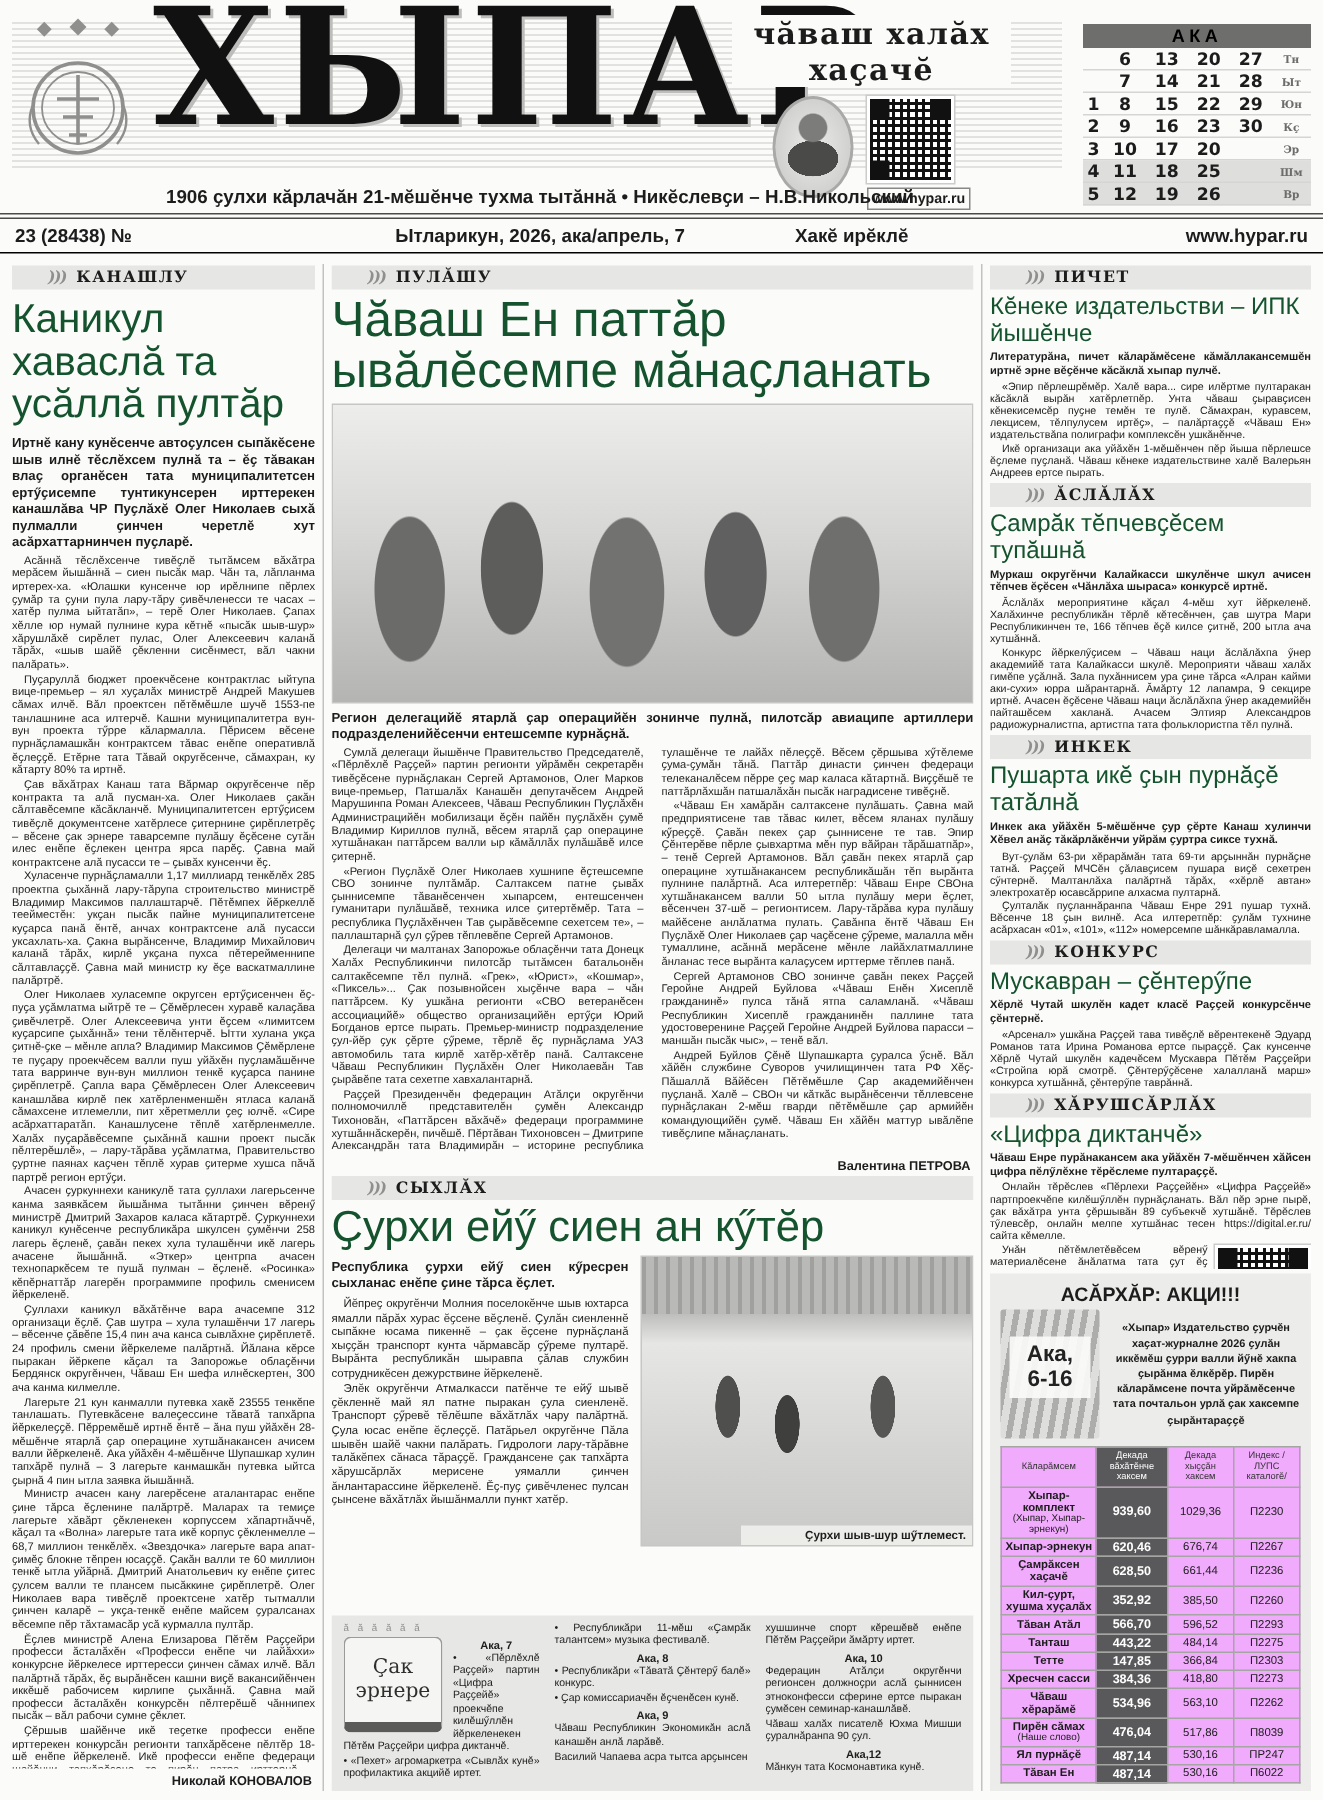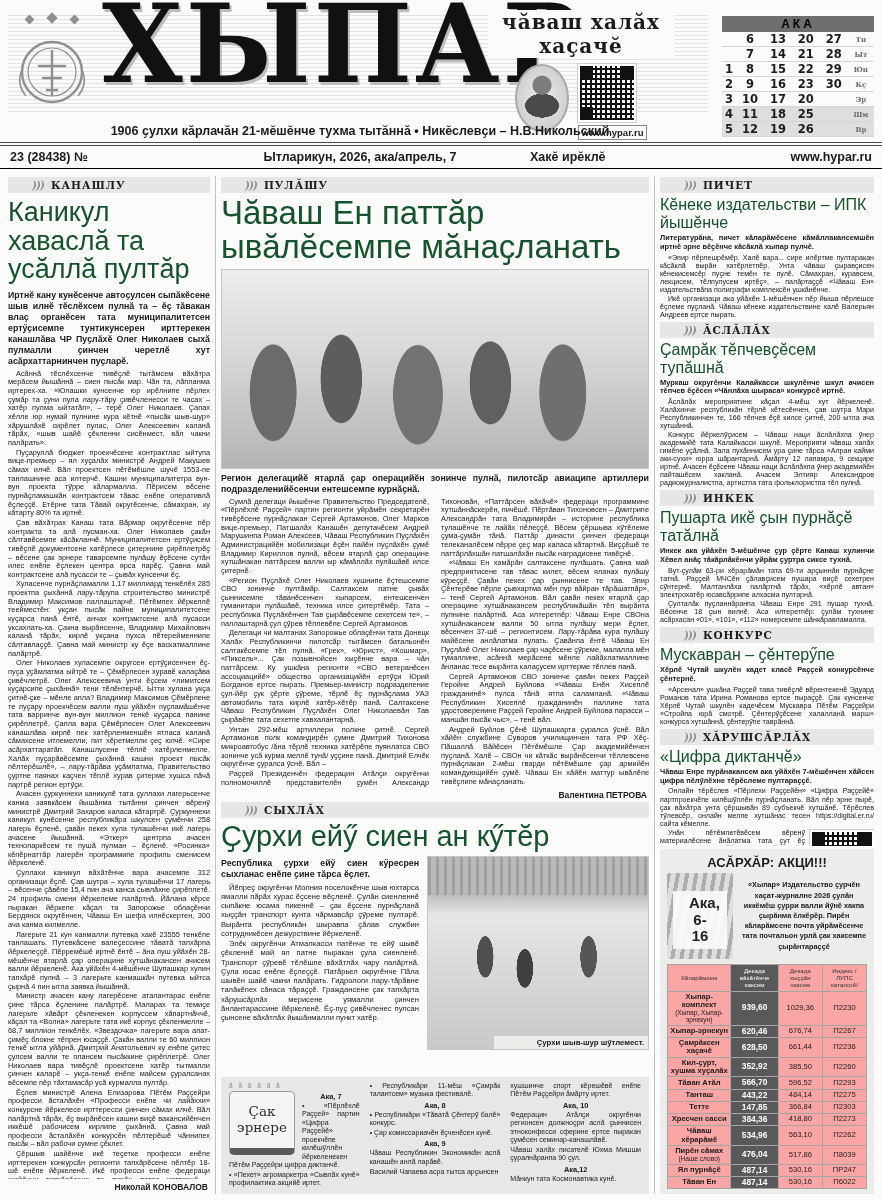--- a/index.html
+++ b/index.html
@@ -102,23 +102,23 @@
   .rail-sec{margin-bottom:3px;}
   .qr-side{float:right;width:64px;margin:1px 0 2px 5px;}
   .qr-mini{width:60px;height:60px;}
   
   .ad{flex:0 0 auto;background:#ececea;padding:6px 7px 5px;margin-top:3px;}
   .ad-title{text-align:center;font-weight:700;font-size:13px;margin:0 0 3px;}
   .ad-top{display:grid;grid-template-columns:66px 1fr;gap:8px;align-items:center;margin-bottom:5px;}
   .ad-stack{position:relative;height:86px;border-radius:2px;background:
       repeating-linear-gradient(100deg,#adadab 0 4px,#dededc 4px 9px);}
   .ad-badge{position:absolute;left:6px;top:18px;right:6px;background:rgba(250,250,248,.92);
-      text-align:center;font-weight:700;font-size:15px;line-height:1.1;padding:4px 16px;color:#222;}
+      text-align:center;font-weight:700;font-size:15px;line-height:1.1;padding:4px 0;color:#222;}
   .ad-text{font-weight:700;font-size:7.3px;line-height:1.4;text-align:center;}
-  .sub-table{width:100%;border-collapse:collapse;background:#fca5a5;}
+  .sub-table{width:100%;border-collapse:collapse;background:#f0abfc;}
   .sub-table th{border:1px solid #a5a5a3;font-weight:400;font-size:6.2px;line-height:1.15;padding:2px 1px;color:#333;}
   .sub-table th.dark{background:#59595b;color:#fff;}
   .sub-table td{border:1px solid #a5a5a3;font-size:7.6px;text-align:center;padding:1px 2px;line-height:1.1;}
   .sub-table td.name{font-weight:700;}
   .sub-table td .sub{display:block;font-weight:400;font-size:6.6px;}
   .sub-table td.early{background:#59595b;color:#fff;font-weight:700;font-size:8.4px;}
 </style>
 </head>
 <body>
 
@@ -257,21 +257,20 @@
       <div class="center-flow">
         <article>
           <div class="tag"><span class="tag-icon">)))</span><span>ПУЛӐШУ</span></div>
           <h2 class="hl hl-center">Чӑваш Ен паттӑр ывӑлӗсемпе мӑнаҫланать</h2>
           <div class="photo-main"></div>
           <div class="lede">Регион делегацийӗ ятарлӑ ҫар операцийӗн зонинче пулнӑ, пилотсӑр авиаципе артиллери подразделенийӗсенчи ентешсемпе курнӑҫнӑ.</div>
           <div style="column-count:2;column-gap:12px;">
             <p class="bp">Сумлӑ делегаци йышӗнче Правительство Председателӗ, «Пӗрлӗхлӗ Раҫҫей» партин регионти уйрӑмӗн секретарӗн тивӗҫӗсене пурнӑҫлакан Сергей Артамонов, Олег Марков вице-премьер, Патшалӑх Канашӗн депутачӗсем Андрей Марушинпа Роман Алексеев, Чӑваш Республикин Пуҫлӑхӗн Администрацийӗн мобилизаци ӗҫӗн пайӗн пуҫлӑхӗн ҫумӗ Владимир Кириллов пулнӑ, вӗсем ятарлӑ ҫар операцине хутшӑнакан паттӑрсем валли ыр кӑмӑллӑх пулӑшӑвӗ илсе ҫитернӗ.</p>
             <p class="bp">«Регион Пуҫлӑхӗ Олег Николаев хушнипе ӗҫтешсемпе СВО зонинче пултӑмӑр. Салтаксем патне ҫывӑх ҫыннисемпе тӑванӗсенчен хыпарсем, ентешсенчен гуманитари пулӑшӑвӗ, техника илсе ҫитертӗмӗр. Тата – республика Пуҫлӑхӗнчен Тав ҫырӑвӗсемпе сехетсем те», – паллаштарнӑ ҫул ҫӳрев тӗплевӗпе Сергей Артамонов.</p>
             <p class="bp">Делегаци чи малтанах Запорожье облаҫӗнчи тата Донецк Халӑх Республикинчи пилотсӑр тытӑмсен батальонӗн салтакӗсемпе тӗл пулнӑ. «Грек», «Юрист», «Кошмар», «Пиксель»... Ҫак позывнойсен хыҫӗнче вара – чӑн паттӑрсем. Ку ушкӑна регионти «СВО ветеранӗсен ассоциацийӗ» общество организацийӗн ертӳҫи Юрий Богданов ертсе пырать. Премьер-министр подразделение ҫул-йӗр ҫук ҫӗрте ҫӳреме, тӗрлӗ ӗҫ пурнӑҫлама УАЗ автомобиль тата кирлӗ хатӗр-хӗтӗр панӑ. Салтаксене Чӑваш Республикин Пуҫлӑхӗн Олег Николаевӑн Тав ҫырӑвӗпе тата сехетпе хавхалантарнӑ.</p>
-            <p class="bp">Унтан 292-мӗш артиллери полкне ҫитнӗ. Сергей Артамонов полк командирӗн ҫумне Дмитрий Тихонова микроавтобус /ӑна тӗрлӗ техника хатӗрӗпе пуянлатса СВО зонинче усӑ курма меллӗ тунӑ/ уҫҫине панӑ. Дмитрий Елчӗк округӗнче ҫуралса ӳснӗ. Вӑл –</p>
             <p class="bp">Раҫҫей Президенчӗн федерацин Атӑлҫи округӗнчи полномочиллӗ представителӗн ҫумӗн Александр Тихоновӑн, «Паттӑрсен вӑхӑчӗ» федераци программине хутшӑннӑскерӗн, пичӗшӗ. Пӗртӑван Тихоновсен – Дмитрипе Александрӑн тата Владимирӑн – историне республика тулашӗнче те лайӑх пӗлеҫҫӗ. Вӗсем ҫӗршыва хӳтӗлеме ҫума-ҫумӑн тӑнӑ. Паттӑр династи ҫинчен федераци телеканалӗсем пӗрре ҫеҫ мар каласа кӑтартнӑ. Виҫҫӗшӗ те паттӑрлӑхшӑн патшалӑхӑн пысӑк наградисене тивӗҫнӗ.</p>
             <p class="bp">«Чӑваш Ен хамӑрӑн салтаксене пулӑшать. Ҫавна май предприятисене тав тӑвас килет, вӗсем яланах пулӑшу кӳреҫҫӗ. Ҫавӑн пекех ҫар ҫыннисене те тав. Эпир Ҫӗнтерӗве пӗрле ҫывхартма мӗн пур вӑйран тӑрӑшатпӑр», – тенӗ Сергей Артамонов. Вӑл ҫавӑн пекех ятарлӑ ҫар операцине хутшӑнакансем республикӑшӑн тӗп вырӑнта пулнине палӑртнӑ. Аса илтеретпӗр: Чӑваш Енре СВОна хутшӑнакансем валли 50 ытла пулӑшу мери ӗҫлет, вӗсенчен 37-шӗ – регионтисем. Лару-тӑрӑва кура пулӑшу майӗсене анлӑлатма пулать. Ҫавӑнпа ӗнтӗ Чӑваш Ен Пуҫлӑхӗ Олег Николаев ҫар чаҫӗсене ҫӳреме, малалла мӗн тумаллине, асӑннӑ мерӑсене мӗнле лайӑхлатмаллине ӑнланас тесе вырӑнта калаҫусем ирттерме тӗплев панӑ.</p>
             <p class="bp">Сергей Артамонов СВО зонинче ҫавӑн пекех Раҫҫей Геройне Андрей Буйлова «Чӑваш Енӗн Хисеплӗ гражданинӗ» пулса тӑнӑ ятпа саламланӑ. «Чӑваш Республикин Хисеплӗ гражданинӗн паллине тата удостоверенине Раҫҫей Геройне Андрей Буйлова парасси – маншӑн пысӑк чыс», – тенӗ вӑл.</p>
             <p class="bp">Андрей Буйлов Ҫӗнӗ Шупашкарта ҫуралса ӳснӗ. Вӑл хӑйӗн службине Суворов училищинчен тата РФ Хӗҫ-Пӑшаллӑ Вӑйӗсен Пӗтӗмӗшле Ҫар академийӗнчен пуҫланӑ. Халӗ – СВОн чи кӑткӑс вырӑнӗсенчи тӗллевсене пурнӑҫлакан 2-мӗш гварди пӗтӗмӗшле ҫар армийӗн командующийӗн ҫумӗ. Чӑваш Ен хӑйӗн маттур ывӑлӗпе тивӗҫлипе мӑнаҫланать.</p>
           </div>
           <div class="author">Валентина ПЕТРОВА</div>
         </article>
 
         <article>
           <div class="tag"><span class="tag-icon">)))</span><span>СЫХЛӐХ</span></div>

